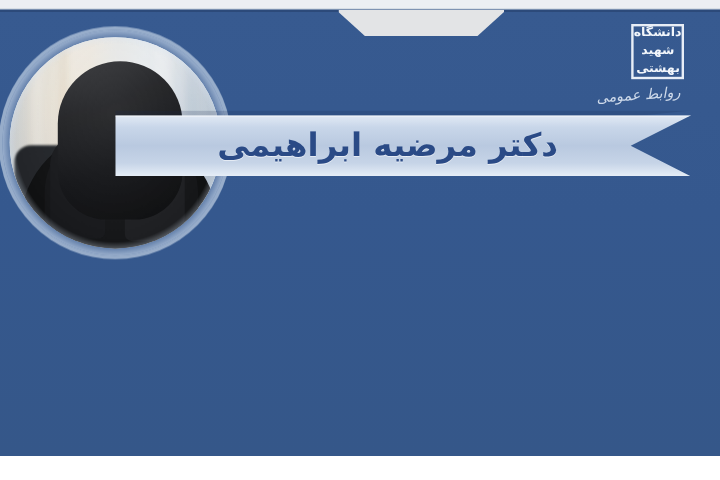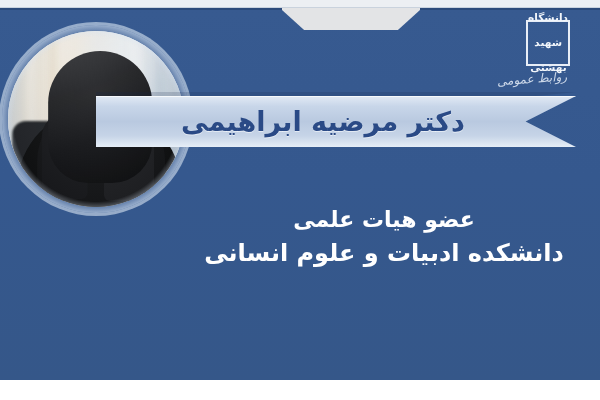--- a/index.html
+++ b/index.html
@@ -296,21 +296,21 @@
   .logo-emblem {
     position: absolute;
     right: 14px; top: 4px;
     width: 44px; height: 46px;
     border: 2px solid #e8eef7;
     box-sizing: border-box;
     display: flex;
     flex-direction: column;
     align-items: center;
     justify-content: center;
-    gap: 15px;
+    gap: 5px;
     color: #f2f6fb;
     font-weight: bold;
     line-height: 1;
   }
   .logo-emblem span {
     font-size: 10px;
     display: block;
     transform: scaleX(1.05);
   }
   .logo-script {
@@ -374,24 +374,20 @@
       </div>
       <div class="portrait-ring"></div>
     </div>
 
     <div class="ribbon">
       <div class="ribbon-shadow-top"></div>
       <div class="ribbon-main"></div>
       <div class="ribbon-text">دکتر مرضیه ابراهیمی</div>
     </div>
 
-    <div class="subtitle">
-      <div class="subtitle-line-1">عضو هیات علمی</div>
-      <div class="subtitle-line-2">دانشکده ادبیات و علوم انسانی</div>
-    </div>
 
     <div class="logo-block">
       <div class="logo-emblem">
         <span>دانشگاه</span>
         <span>شهید</span>
         <span>بهشتی</span>
       </div>
       <div class="logo-script">روابط عمومی</div>
     </div>
   </div>

